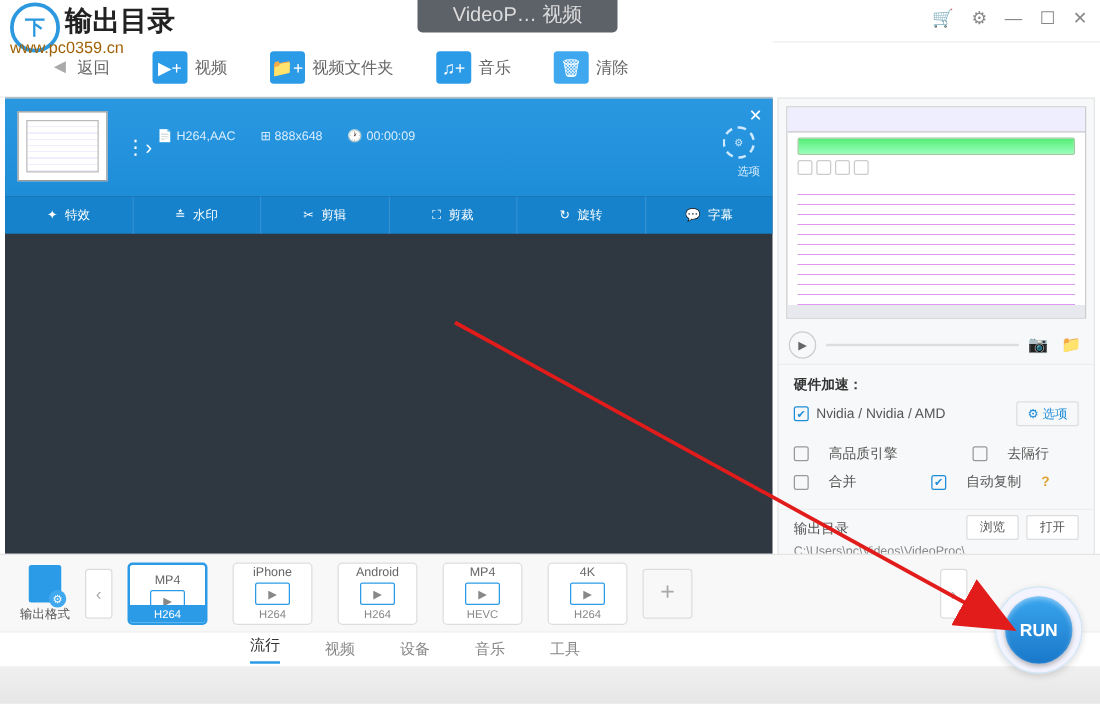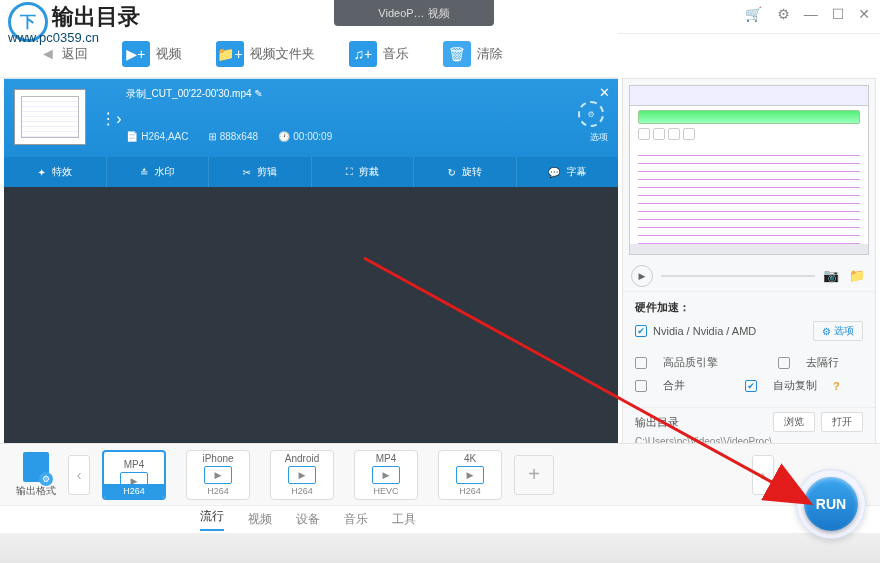--- a/index.html
+++ b/index.html
@@ -1,25 +1,25 @@
 <!DOCTYPE html>
 <html><head>
 <meta charset="utf-8">
 <style>
 * { margin: 0; padding: 0; box-sizing: border-box; font-family: "Microsoft YaHei", Arial, sans-serif; }
 body { width: 880px; height: 563px; background: #fff; position: relative; overflow: hidden; }
 
 .watermark-header { position: absolute; top: 0; left: 0; width: 200px; height: 50px; z-index: 100; }
 .wm-logo { position: absolute; top: 2px; left: 8px; width: 40px; height: 40px; border: 3px solid #2b98e0; border-radius: 50%; display: flex; align-items: center; justify-content: center; color: #2b98e0; font-weight: bold; font-size: 16px; }
 .wm-title { position: absolute; top: 2px; left: 52px; font-size: 22px; font-weight: bold; color: #222; }
-.wm-url { position: absolute; top: 30px; left: 8px; font-size: 13px; color: #0c4a6e; }
+.wm-url { position: absolute; top: 30px; left: 8px; font-size: 13px; color: #a16207; }
 
 
 .titlebar { position:absolute; top:0; left:0; right:0; height:34px; background:#fff; border-bottom:1px solid #eee; }
-.title-center { position:absolute; top:0; left:334px; width:160px; height:26px; background:#5d6168; color:#ddd; font-size:11px; text-align:center; line-height:26px; border-radius:0 0 4px 4px; }
+.title-center { position:absolute; top:0; left:334px; width:160px; height:26px; background:#5d6168; color:#ddd; font-size:16px; text-align:center; line-height:26px; border-radius:0 0 4px 4px; }
 .win-controls { position:absolute; top:6px; right:10px; display:flex; gap:14px; color:#b92a2a; font-size:14px; }
 .win-controls span:nth-child(2){color:#888;}
 .win-controls span:nth-child(3){color:#888;}
 .win-controls span:nth-child(4){color:#888;}
 .win-controls span:nth-child(5){color:#888;}
 
 
 .toolbar { position:absolute; top:30px; left:0; right:262px; height:48px; display:flex; align-items:center; padding-left:40px; gap:34px; background:#fff; border-bottom:1px solid #eee;}
 .tb-item { display:flex; align-items:center; gap:6px; font-size:13px; color:#666; cursor:pointer;}
 .tb-icon { width:28px; height:26px; background:#2c9be7; border-radius:3px; position:relative; }
@@ -30,21 +30,21 @@
 .media-area { position:absolute; top:78px; left:4px; width:614px; height:386px; background:#2f3740; border-top:1px solid #cfe9f8;}
 .media-item { height:78px; background:linear-gradient(#2a98e1,#1e8dd8); display:flex; position:relative; }
 .thumb { width:72px; height:56px; margin:10px; background:#fff; border:1px solid #999; position:relative;}
 .thumb-inner { position:absolute; inset:6px; border:1px solid #bbb; background:repeating-linear-gradient(#fff,#fff 4px,#eef 4px,#eef 5px);}
 .src-col { width:206px; padding-top:8px; color:#fff; font-size:10px; position:relative;}
 .src-col .check{ color:#c4ff7a; margin-right:4px; }
 .src-line { margin-bottom:6px; white-space:nowrap;}
 .copy-ic { margin-left:4px; color:#cfe9ff; }
 .conv-arrow { width:30px; display:flex; align-items:center; justify-content:center; color:#fff; font-size:16px;}
 .tgt-col { flex:1; padding-top:8px; color:#fff; font-size:10px; position:relative;}
-.tgt-detail { display:flex; gap:20px; margin-top:30px; font-size:10px; color:#d8eeff;}
+.tgt-detail { display:flex; gap:20px; margin-top:16px; font-size:10px; color:#d8eeff;}
 .codec-ic { position:absolute; right:14px; top:22px; width:26px; height:26px; border:2px dashed #cfe9ff; border-radius:50%; display:flex; align-items:center; justify-content:center; font-size:8px; color:#cfe9ff;}
 .codec-lbl { position:absolute; right:10px; top:52px; font-size:9px; color:#d8eeff;}
 .x-close { position:absolute; right:8px; top:6px; color:#fff; font-size:13px;}
 
 .tool-row { height:30px; background:#1582cb; display:flex;}
 .tool-cell { flex:1; display:flex; align-items:center; justify-content:center; gap:6px; color:#fff; font-size:10px; cursor:pointer; border-right:1px solid rgba(255,255,255,0.12);}
 .tool-cell:last-child{border-right:none;}
 
 
 .right-panel { position:absolute; top:78px; right:4px; width:254px; bottom:100px; background:#f7f8f9; border:1px solid #e5e5e5;}
@@ -87,21 +87,21 @@
 .chev{width:22px;height:40px;background:#fff;border:1px solid #ddd;display:flex;align-items:center;justify-content:center;color:#aaa;font-size:14px;cursor:pointer;border-radius:3px;}
 .fmt-card{width:64px;height:50px;background:#fff;border:1px solid #ddd;border-radius:4px;display:flex;flex-direction:column;align-items:center;justify-content:center;font-size:9px;color:#888;cursor:pointer;position:relative;}
 .fmt-card.sel{border:2px solid #2c9be7;}
 .fmt-top{font-size:10px;color:#666;margin-bottom:2px;}
 .fmt-mid{width:28px;height:18px;border:1.5px solid #2c9be7;border-radius:2px;display:flex;align-items:center;justify-content:center;}
 .fmt-card.sel .fmt-bot{position:absolute;bottom:0;left:0;right:0;height:14px;background:#2c9be7;color:#fff;display:flex;align-items:center;justify-content:center;border-radius:0 0 2px 2px;}
 .fmt-bot{margin-top:2px;}
 .add-card{width:40px;height:40px;border:1px solid #ddd;border-radius:3px;display:flex;align-items:center;justify-content:center;font-size:20px;color:#aaa;}
 
 
-.tabs-bar{position:absolute;bottom:30px;left:0;right:0;height:28px;background:#fff;border-top:1px solid #eee;display:flex;align-items:center;padding-left:200px;gap:24px;font-size:12px;color:#888;}
+.tabs-bar{position:absolute;bottom:30px;left:0;right:0;height:28px;background:#fff;border-top:1px solid #eee;display:flex;align-items:center;padding-left:200px;gap:36px;font-size:12px;color:#888;}
 .tab{cursor:pointer;}
 .tab.active{color:#333;border-bottom:2px solid #2c9be7;padding-bottom:4px;}
 
 .footer{position:absolute;bottom:0;left:0;right:0;height:30px;background:linear-gradient(#f0f0f0,#e6e6e6);}
 
 
 .run-wrap{position:absolute;right:14px;bottom:24px;width:70px;height:70px;border-radius:50%;background:radial-gradient(#fff,#eef);border:1px solid #d0e5f5;display:flex;align-items:center;justify-content:center;cursor:pointer;box-shadow:0 2px 6px rgba(0,0,0,0.15);}
 .run-inner{width:54px;height:54px;border-radius:50%;background:linear-gradient(#3aa6ef,#1977c9);display:flex;align-items:center;justify-content:center;color:#fff;font-weight:bold;font-size:14px;box-shadow:inset 0 2px 4px rgba(255,255,255,0.4),0 2px 4px rgba(0,0,0,0.3);}
 
 
@@ -158,21 +158,20 @@
   </div>
 </div>
 
 <div class="media-area">
   <div class="media-item">
     <div class="thumb">
         <div class="thumb-inner"></div>
       </div>
     <div class="conv-arrow">⋮›</div>
     <div class="tgt-col">
-      <div class="src-line"><span>录制_CUT_00'22-00'30.mp4</span> <span>✎</span></div>
       <div class="tgt-detail">
         <span>📄 <span>H264,AAC</span></span>
         <span>⊞ <span>888x648</span></span>
         <span>🕐 <span>00:00:09</span></span>
       </div>
       <div class="codec-ic">⚙</div>
       <div class="codec-lbl">选项</div>
     </div>
     <span class="x-close">✕</span>
   </div>

